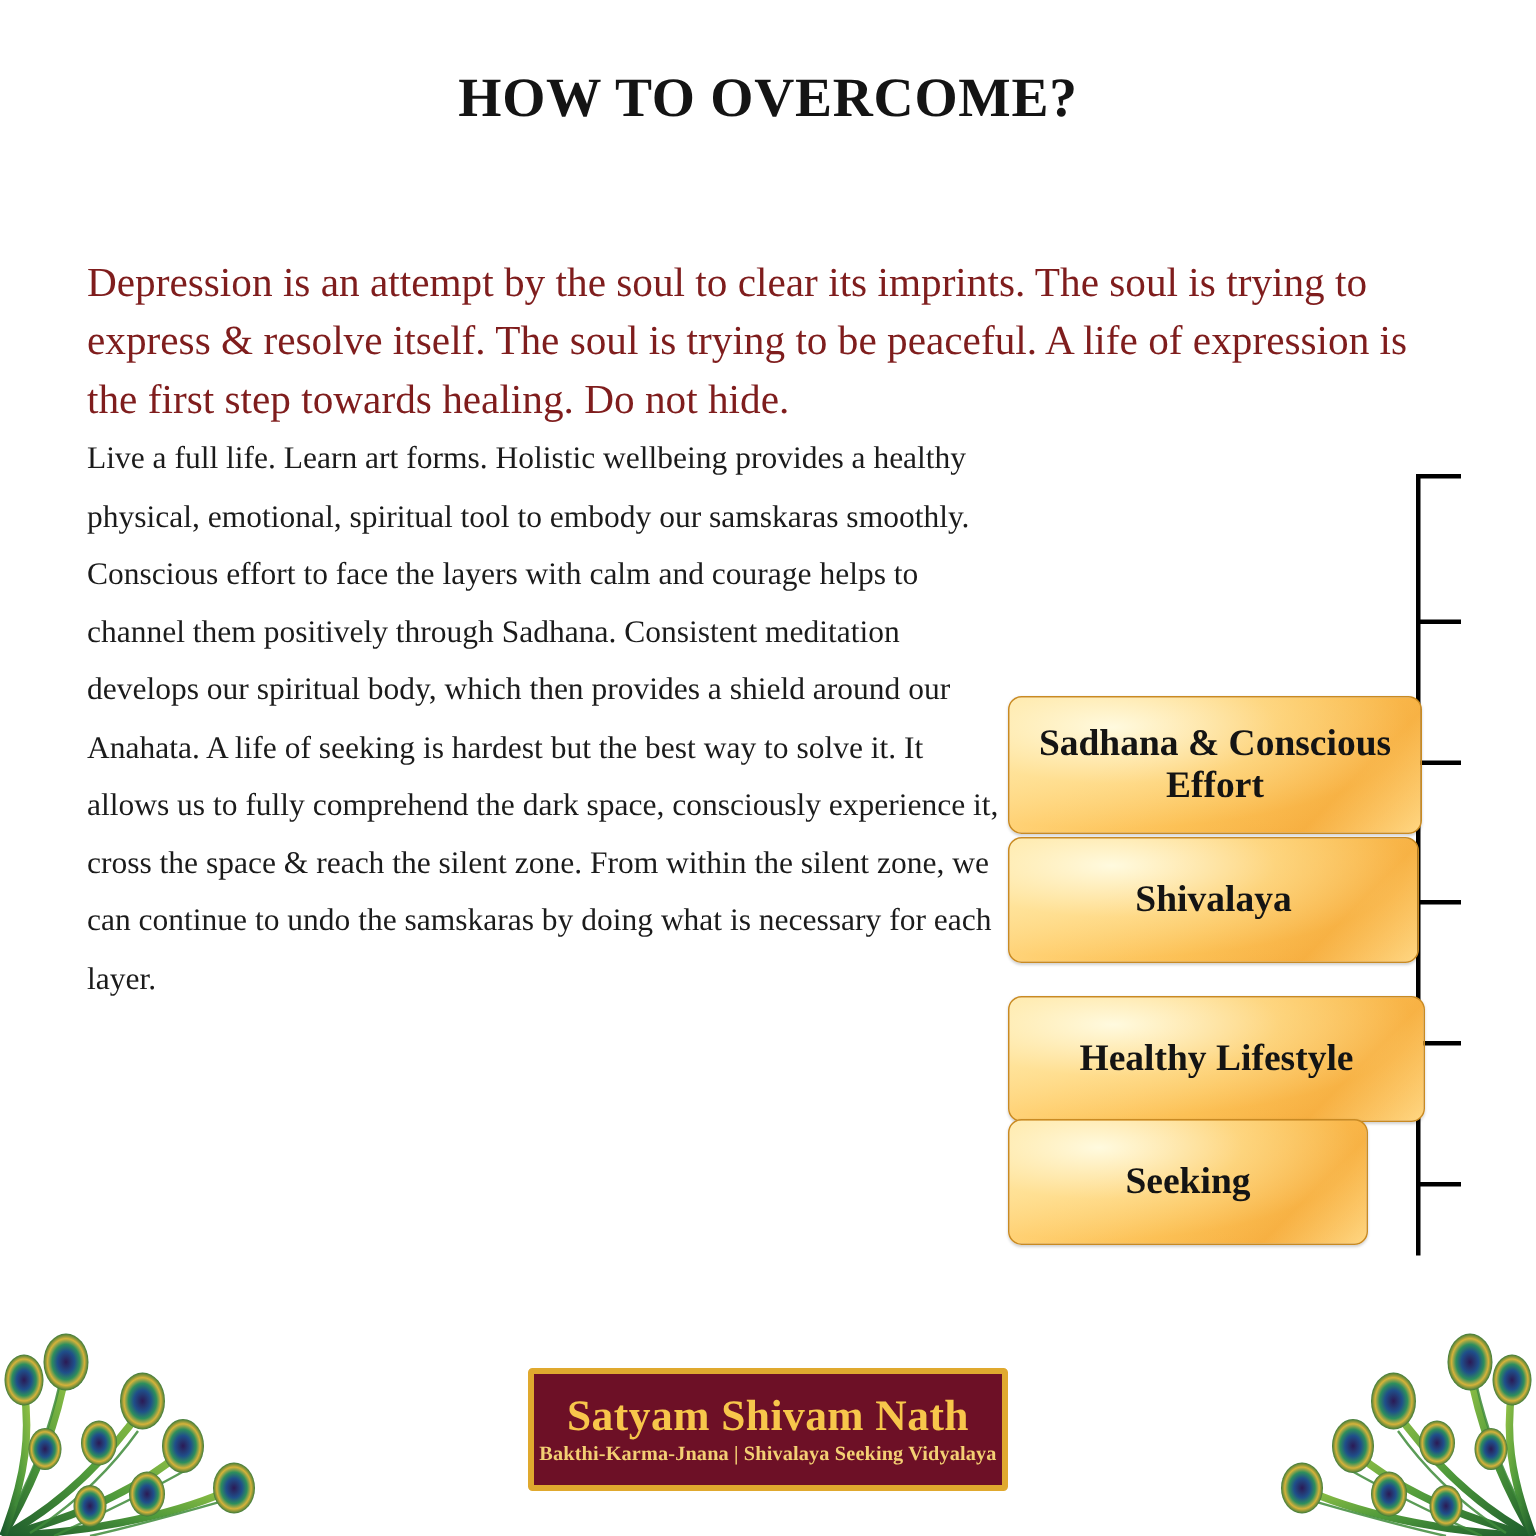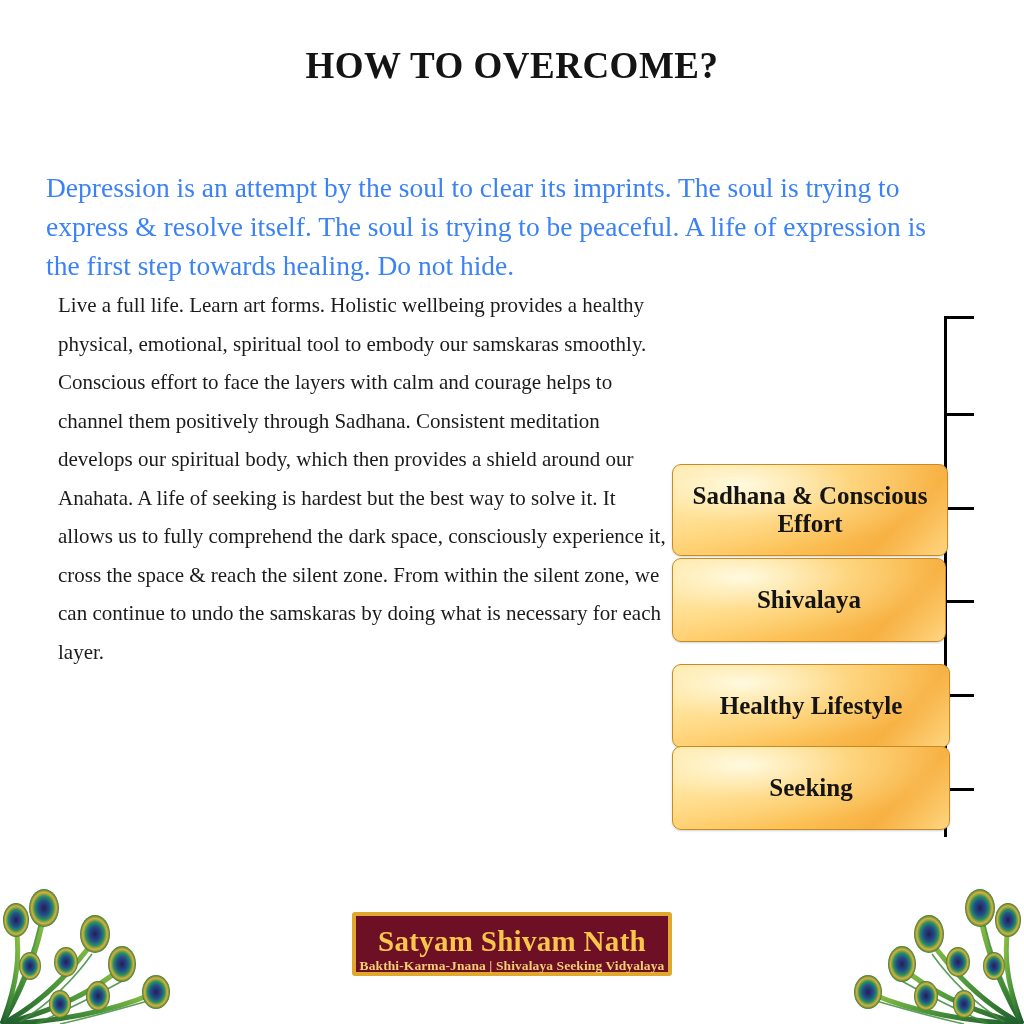--- a/index.html
+++ b/index.html
@@ -32,25 +32,25 @@
     font-weight: bold;
     font-size: 37px;
     letter-spacing: 0.5px;
     color: #141414;
   }
 
   
   .intro {
     position: absolute;
     top: 140px;
-    left: 46px;
+    left: 58px;
     width: 920px;
     font-size: 27.5px;
     line-height: 39px;
-    color: #3b82f6;
+    color: #7f1d1d;
   }
 
   
   .body-col {
     position: absolute;
     top: 265px;
     left: 58px;
     width: 615px;
     font-size: 21px;
     line-height: 38.5px;
@@ -107,29 +107,29 @@
     position: absolute;
     background: #000;
   }
 
   
   .logo {
     position: absolute;
     left: 352px;
     top: 912px;
     width: 320px;
-    height: 64px;
+    height: 82px;
     background: #6d1026;
     border: 4px solid #e0a92e;
     border-radius: 3px;
     box-sizing: border-box;
     display: flex;
     flex-direction: column;
     align-items: center;
-    justify-content: flex-end;
+    justify-content: center;
   }
   .logo-main {
     color: #f7c64b;
     font-family: "Liberation Serif", serif;
     font-weight: bold;
     font-size: 29px;
     letter-spacing: 0.3px;
     line-height: 1;
     margin-bottom: 3px;
   }
@@ -182,21 +182,21 @@
     </div>
 
     <div class="node gold" style="top:286px; width:274px; height:84px;">
       <span>Shivalaya</span>
     </div>
 
     <div class="node gold" style="top:392px; width:278px; height:84px;text-align:right;">
       <span>Healthy Lifestyle</span>
     </div>
 
-    <div class="node gold" style="top:474px; width:278px; height:84px;">
+    <div class="node gold" style="top:474px; width:240px; height:84px;">
       <span>Seeking</span>
     </div>
   </div>
 
   <div class="logo">
     <div class="logo-main">Satyam Shivam Nath</div>
     <div class="logo-sub">Bakthi-Karma-Jnana | Shivalaya Seeking Vidyalaya</div>
   </div>
 
   <svg class="feathers left" viewBox="0 0 230 170">

